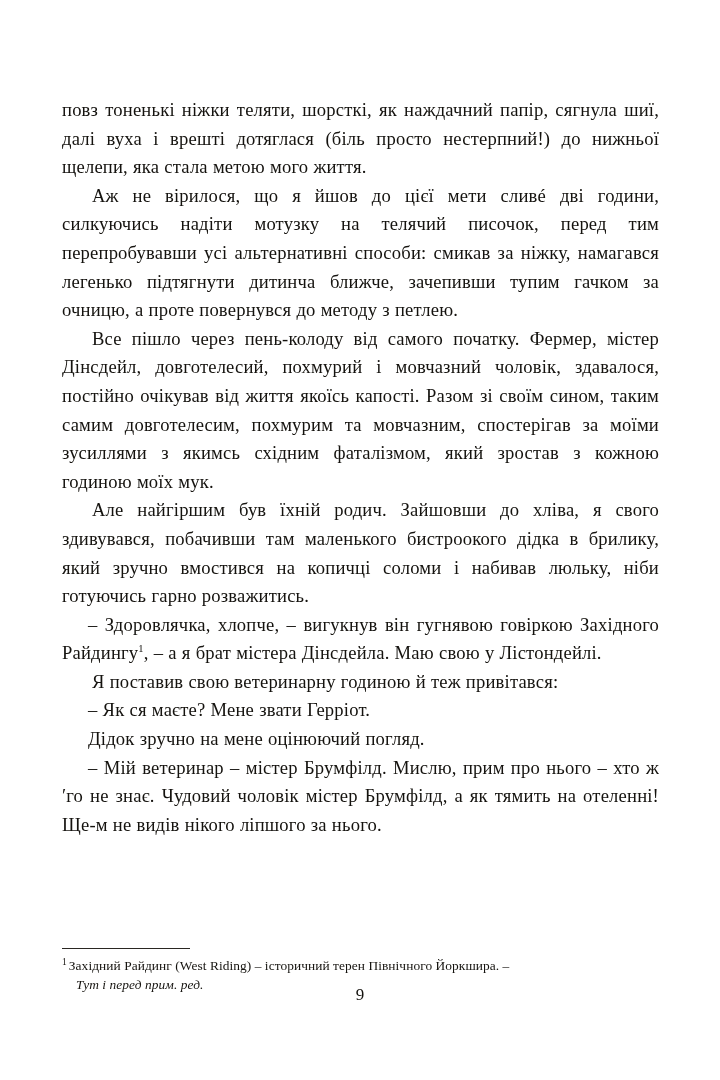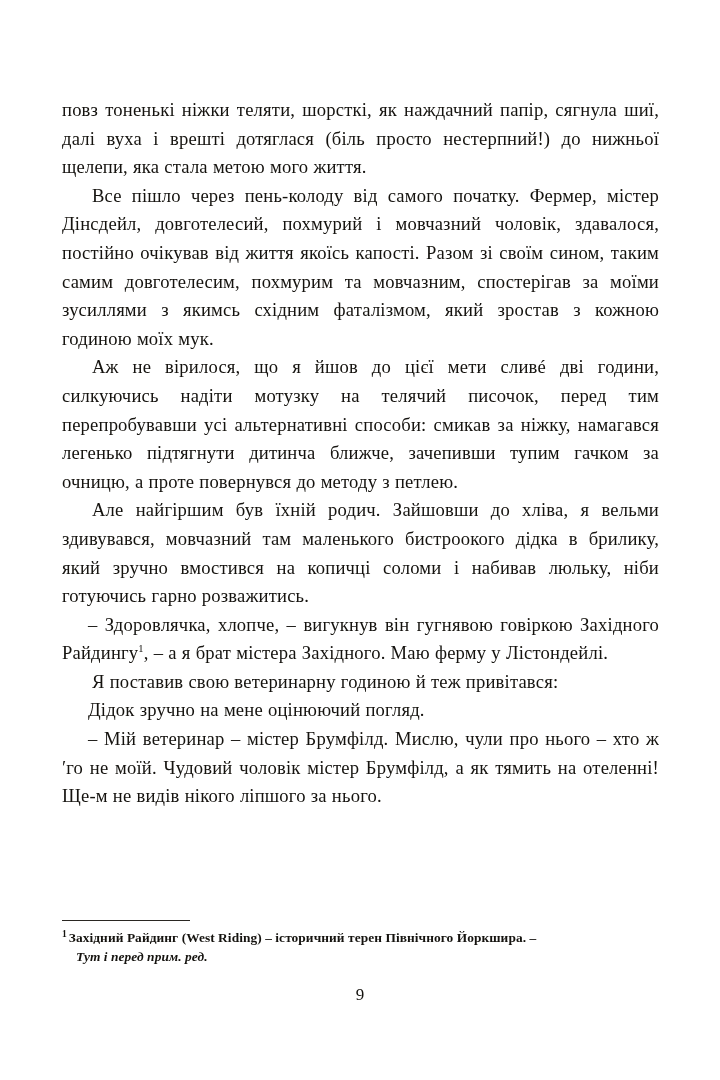--- a/index.html
+++ b/index.html
@@ -51,23 +51,22 @@
 
   
   .para.dialogue {
     text-indent: 26px;
   }
 
   
   #footnote-area {
     position: absolute;
     left: 62px;
-    top: 920px;
+    top: 948px;
     width: 597px;
-    font-weight: bold;
   }
 
   #footnote-rule {
     width: 128px;
     height: 0;
     border-top: 1px solid #2a2722;
     margin: 0 0 7px 0;
   }
 
   .footnote {
@@ -112,34 +111,35 @@
 </style>
 </head>
 <body>
 
 <div id="page">
 
   <div id="text-block">
 
     <p class="para cont">повз тоненькі ніжки теляти, шорсткі, як наждачний папір, сягнула шиї, далі вуха і врешті дотяглася (біль просто нестерпний!) до нижньої щелепи, яка стала метою мого життя.</p>
 
+    <p class="para">Аж не вірилося, що я йшов до цієї мети сливé дві години, силкуючись надіти мотузку на телячий писочок, перед тим перепробувавши усі альтернативні способи: смикав за ніжку, намагався легенько підтягнути дитинча ближче, зачепивши тупим гачком за очницю, а проте повернувся до методу з петлею.</p>
+
     <p class="para">Все пішло через пень-колоду від самого початку. Фермер, містер Дінсдейл, довготелесий, похмурий і мовчазний чоловік, здавалося, постійно очікував від життя якоїсь капості. Разом зі своїм сином, таким самим довготелесим, похмурим та мовчазним, спостерігав за моїми зусиллями з якимсь східним фаталізмом, який зростав з кожною годиною моїх мук.</p>
 
-    <p class="para">Аж не вірилося, що я йшов до цієї мети сливé дві години, силкуючись надіти мотузку на телячий писочок, перед тим перепробувавши усі альтернативні способи: смикав за ніжку, намагався легенько підтягнути дитинча ближче, зачепивши тупим гачком за очницю, а проте повернувся до методу з петлею.</p>
+    <p class="para">Але найгіршим був їхній родич. Зайшовши до хліва, я свого здивувався, побачивши там маленького бистроокого дідка в брилику, який зручно вмостився на копичці соломи і набивав люльку, ніби готуючись гарно розважитись.</p>
 
-    <p class="para">Але найгіршим був їхній родич. Зайшовши до хліва, я вельми здивувався, мовчазний там маленького бистроокого дідка в брилику, який зручно вмостився на копичці соломи і набивав люльку, ніби готуючись гарно розважитись.</p>
-
-    <p class="para dialogue"><span>– Здоровлячка, хлопче, – вигукнув він гугнявою говіркою Західного Райдингу</span><span class="fn-ref">1</span><span>, – а я брат містера Західного. Маю ферму у Лістондейлі.</span></p>
+    <p class="para dialogue"><span>– Здоровлячка, хлопче, – вигукнув він гугнявою говіркою Західного Райдингу</span><span class="fn-ref">1</span><span>, – а я брат містера Дінсдейла. Маю свою у Лістондейлі.</span></p>
 
     <p class="para">Я поставив свою ветеринарну годиною й теж привітався:</p>
 
+    <p class="para dialogue">– Як ся маєте? Мене звати Герріот.</p>
 
     <p class="para dialogue">Дідок зручно на мене оцінюючий погляд.</p>
 
-    <p class="para dialogue">– Мій ветеринар – містер Брумфілд. Мислю, чули про нього – хто ж ′го не моїй. Чудовий чоловік містер Брумфілд, а як тямить на отеленні! Ще-м не видів нікого ліпшого за нього.</p>
+    <p class="para dialogue">– Мій ветеринар – містер Брумфілд. Мислю, прим про нього – хто ж ′го не знає. Чудовий чоловік містер Брумфілд, а як тямить на отеленні! Ще-м не видів нікого ліпшого за нього.</p>
 
 
   </div>
 
   <div id="footnote-area">
     <div id="footnote-rule"></div>
     <p class="footnote"><span class="fn-marker">1</span><span>Західний Райдинг (West Riding) – історичний терен Північного Йоркшира. –</span><span class="fn-cont">Тут і перед прим. ред.</span></p>
   </div>
 
   <div id="page-number">9</div>

